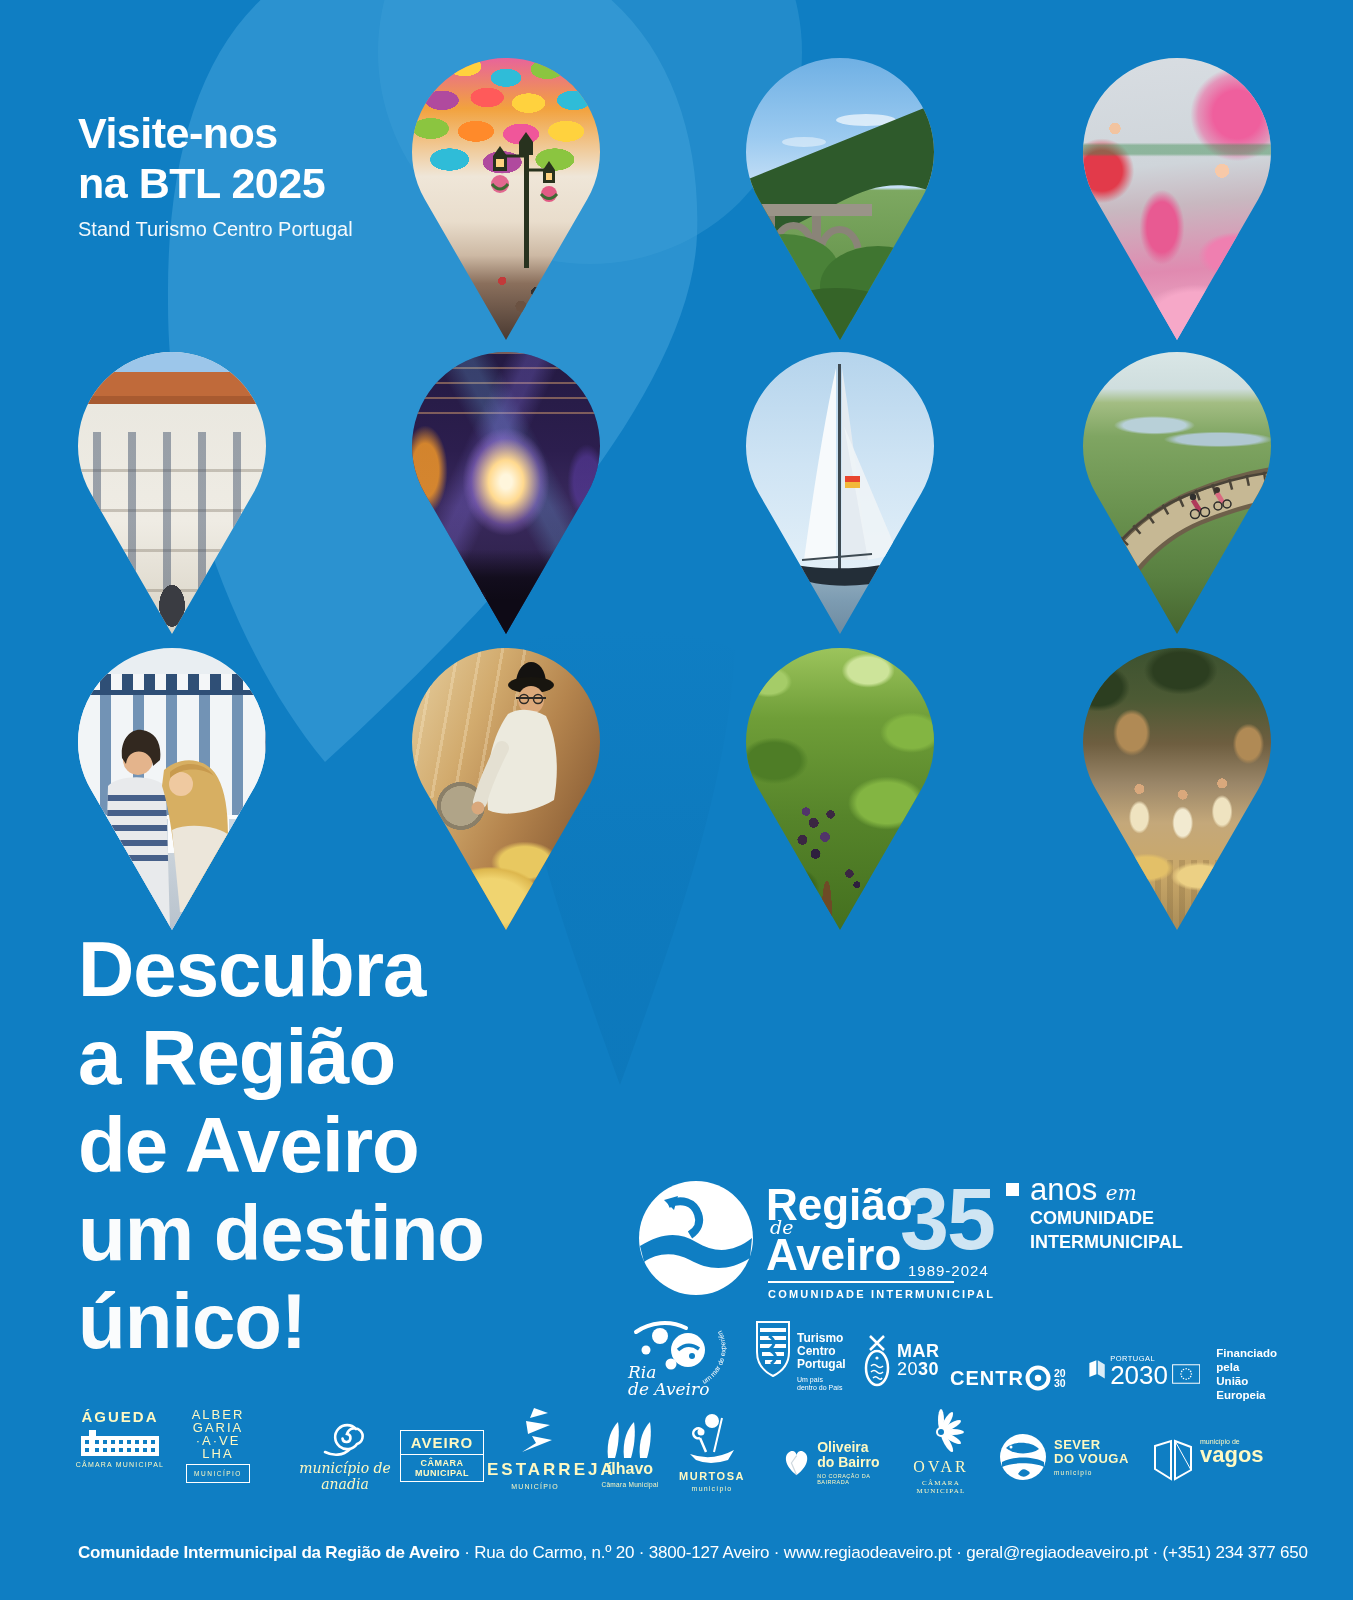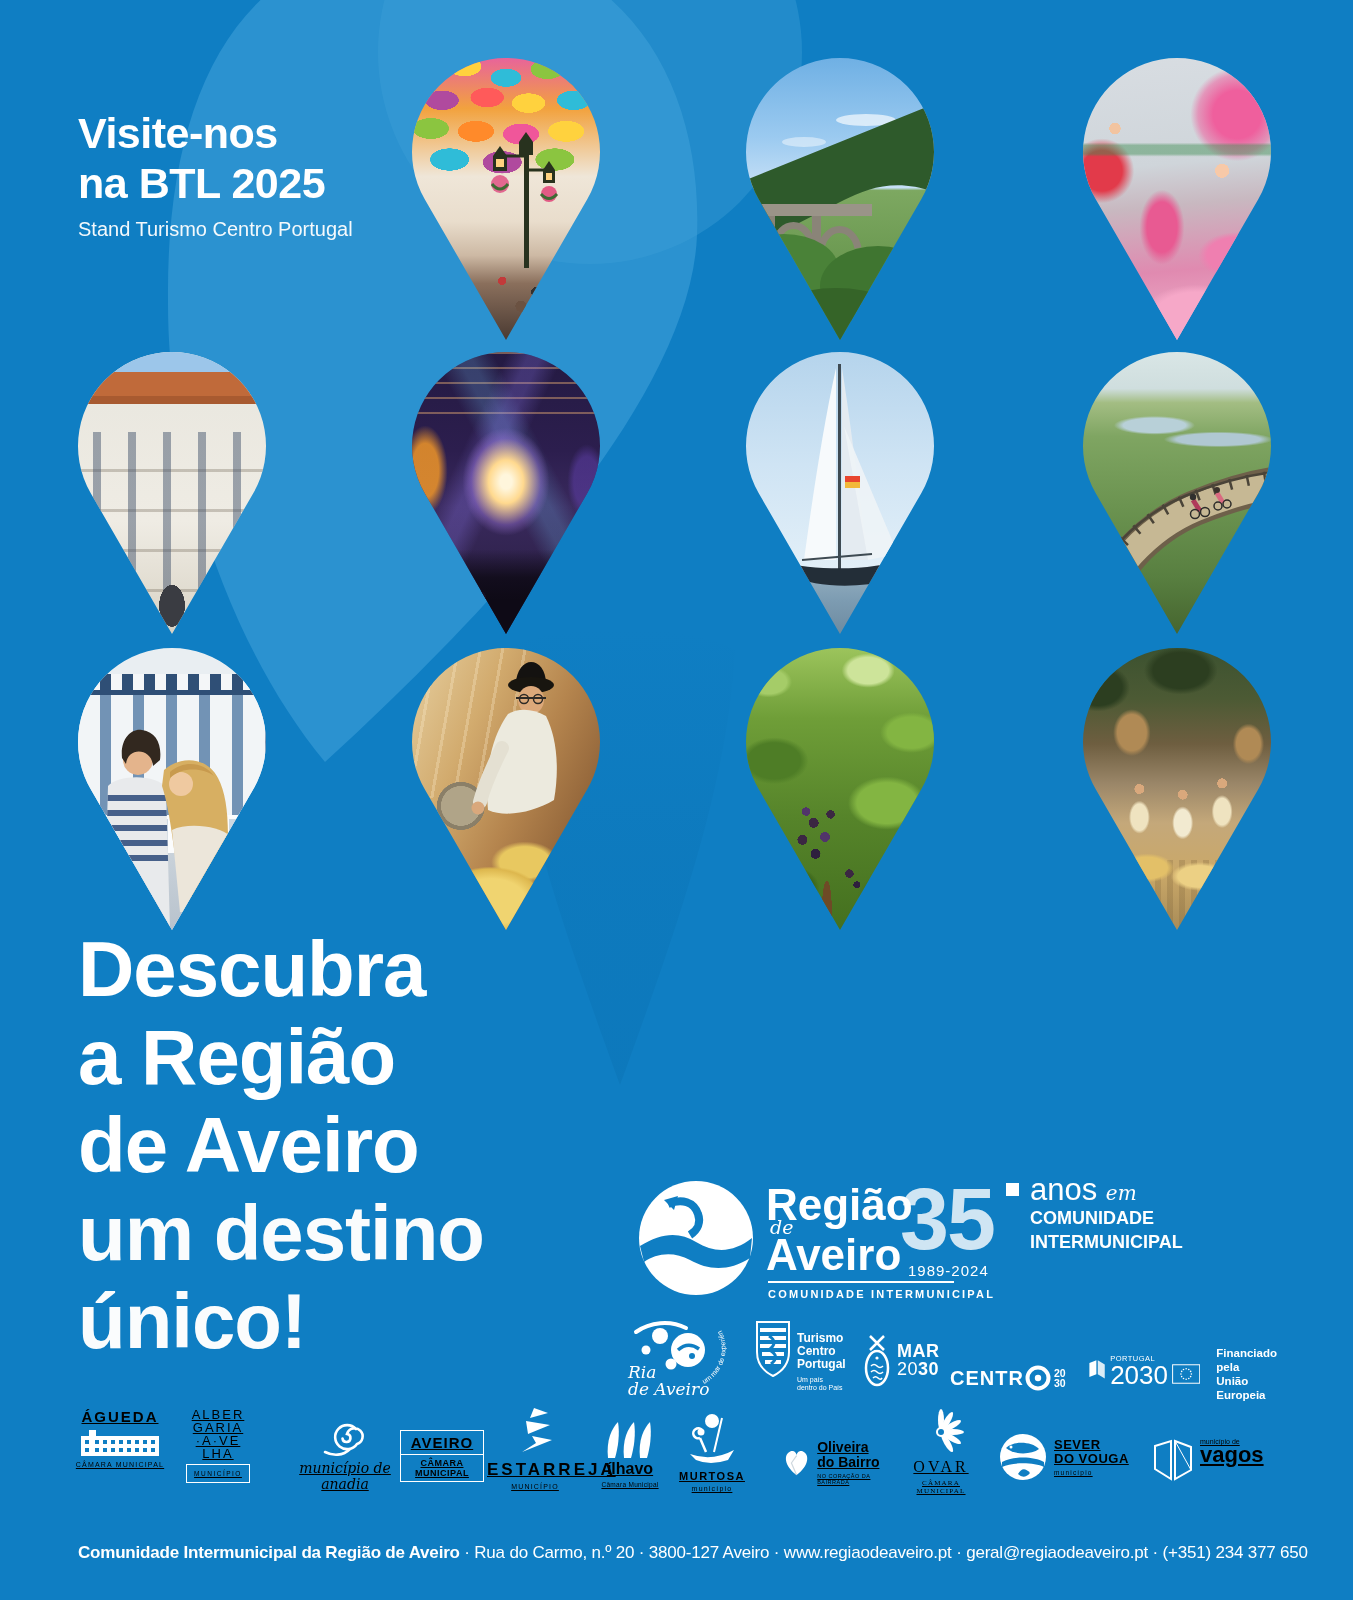--- a/index.html
+++ b/index.html
@@ -193,21 +193,21 @@
   .p-cen{left:950px;width:130px;display:flex;align-items:center;padding-top:18px;}
   .cen-txt{font-size:20px;font-weight:bold;letter-spacing:1px;}
   .cen-2030{font-size:10.5px;font-weight:bold;line-height:10px;padding-left:2px;}
   .p-pt{left:1088px;width:80px;display:flex;gap:4px;align-items:center;padding-top:10px;}
   .pt-small{font-size:7.5px;letter-spacing:.5px;}
   .pt-big{font-size:26px;font-weight:normal;line-height:24px;}
   .p-eu{left:1172px;width:105px;display:flex;gap:16px;align-items:center;padding-top:14px;}
   .eu-txt{font-size:11.5px;font-weight:bold;line-height:14px;}
 
   
-  .muni{position:absolute;top:1408px;text-align:center;color:#000000;text-decoration:underline;}
+  .muni{position:absolute;top:1408px;text-align:center;color:#fef9c3;}
   .muni .nm{font-weight:bold;font-size:14px;letter-spacing:1px;}
   .muni .sb{font-size:7px;letter-spacing:1.2px;margin-top:3px;}
   .m-agueda{left:72px;width:96px;}
   .m-agueda .nm{font-size:15px;letter-spacing:2px;}
   .m-alb{left:176px;width:84px;font-size:13px;line-height:13px;letter-spacing:2px;}
   .m-alb .bx{margin:4px auto 0;border:1px solid #fff;font-size:6.5px;letter-spacing:1.5px;padding:2px 3px;width:56px;}
   .m-ana{left:292px;width:106px;}
   .m-ana .nm{font-family:"DejaVu Serif",serif;font-style:italic;font-weight:normal;font-size:14px;letter-spacing:0;}
   .m-ave{left:400px;width:84px;}
   .m-ave .bx1{border:1.5px solid #fff;font-weight:bold;font-size:15px;letter-spacing:1px;padding:3px 0;}

